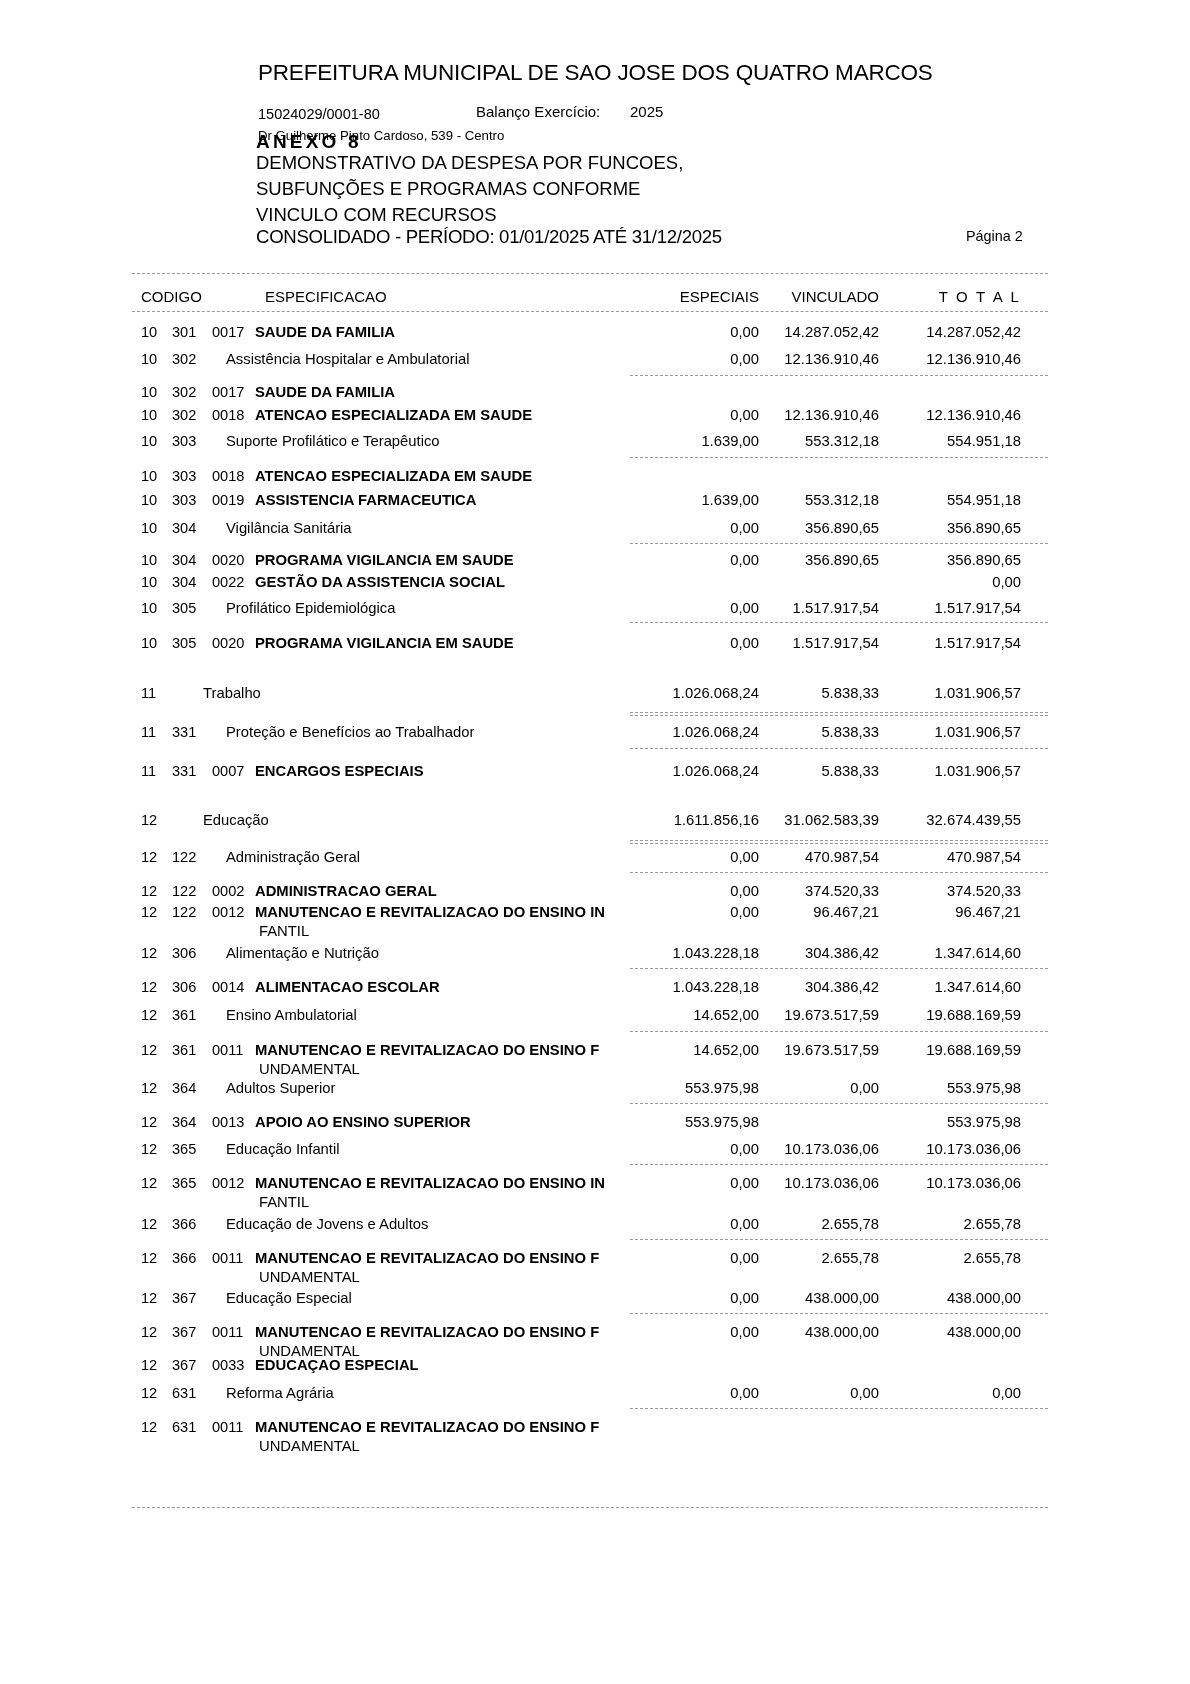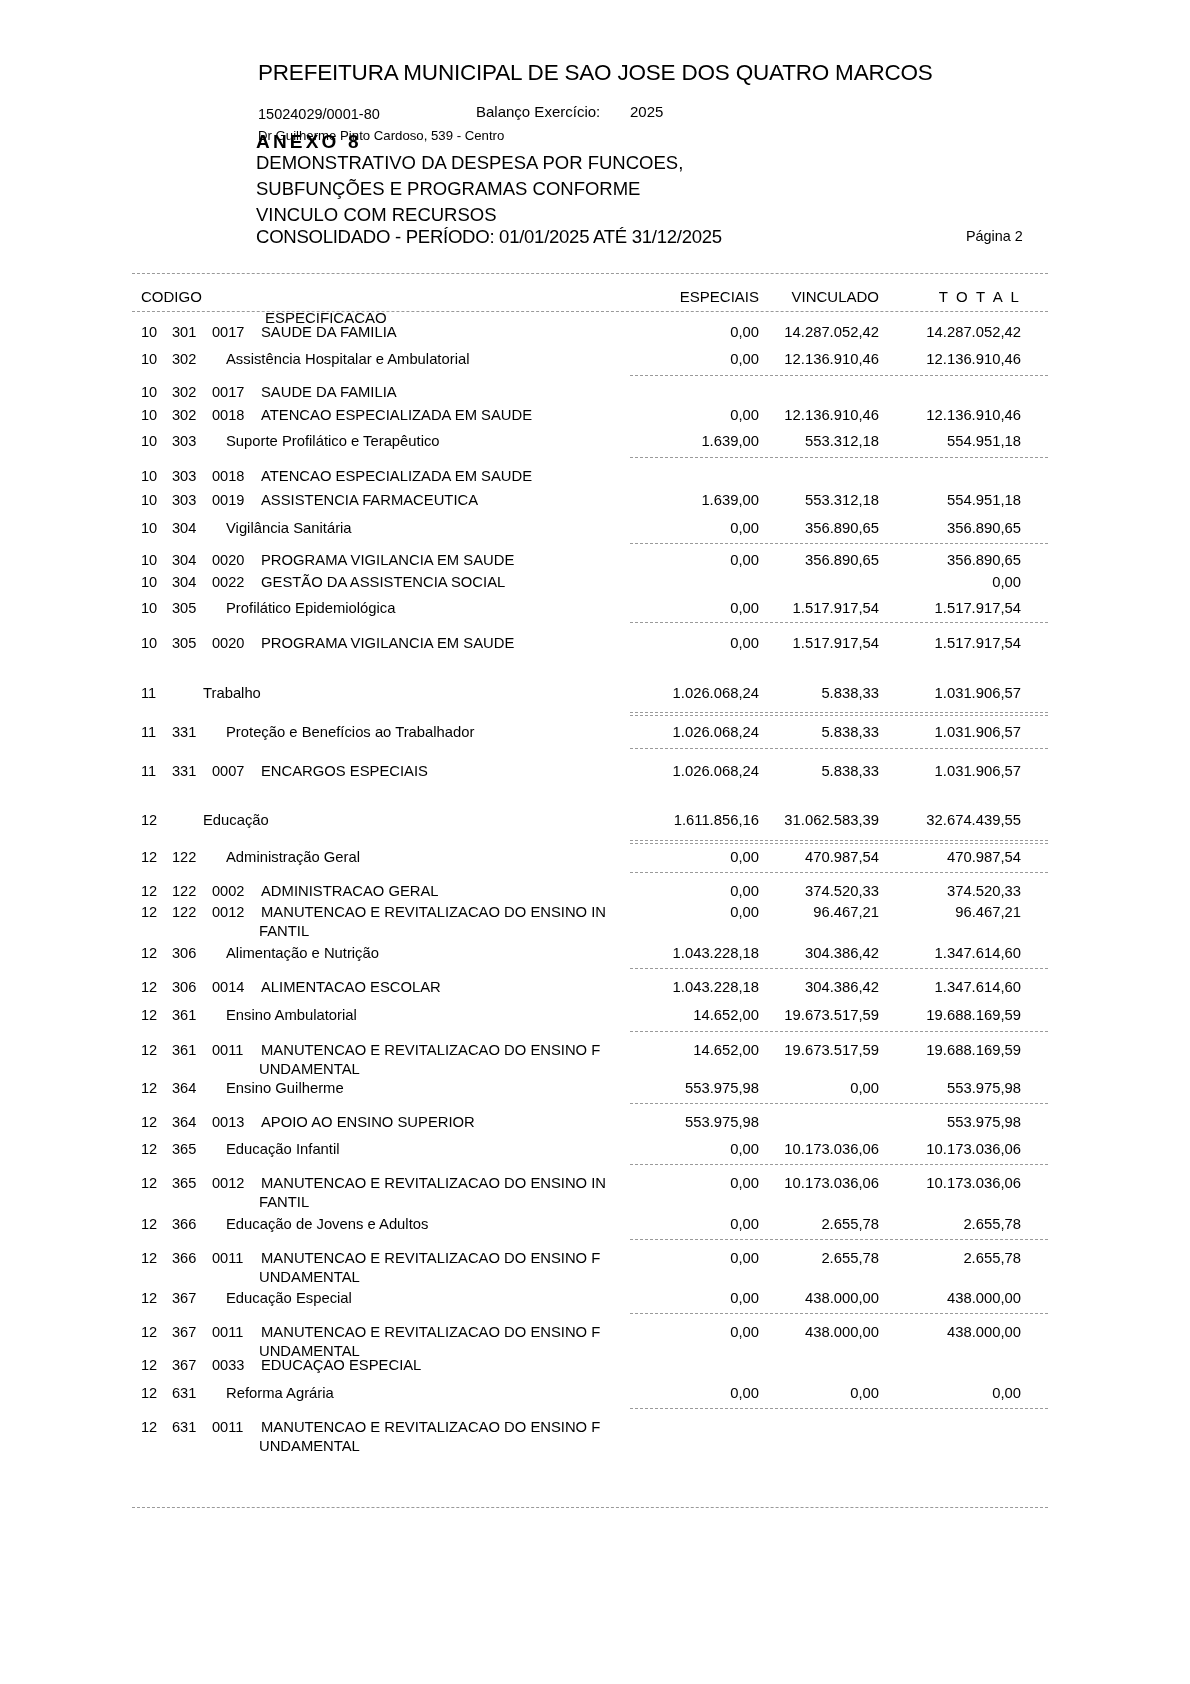--- a/index.html
+++ b/index.html
@@ -137,21 +137,21 @@
   .hrule.bottom {
     border-top: 1px dashed #9a9a9a;
   }
 
   .colhead {
     position: absolute;
     font-size: 15px;
     white-space: nowrap;
   }
   .colhead.codigo { left: 141px; }
-  .colhead.espec  { left: 265px; margin-top: 21px; }
+  .colhead.espec  { left: 265px; }
   .colhead.ord    { left: 627px; width: 132px; text-align: right; }
   .colhead.vinc   { left: 759px; width: 120px; text-align: right; }
   .colhead.total  { left: 899px; width: 122px; text-align: right; letter-spacing: 2.2px; }
 
   .row { position: absolute; left: 0; width: 1190px; height: 0; }
   .c-f {
     position: absolute;
     left: 141px;
     width: 26px;
     text-align: left;
@@ -174,21 +174,21 @@
     font-size: 14.6px;
     white-space: nowrap;
   }
   .c-desc {
     position: absolute;
     font-size: 14.8px;
     white-space: nowrap;
   }
   .c-desc.lvl-func { left: 203px; }
   .c-desc.lvl-sub  { left: 226px; }
-  .c-desc.lvl-prog { left: 261px; }
+  .c-desc.lvl-prog { left: 255px; font-weight: bold; }
   .c-desc2 {
     position: absolute;
     left: 259px;
     font-size: 14.8px;
     white-space: nowrap;
   }
   .c-ord {
     position: absolute;
     left: 600px;
     width: 159px;
@@ -437,21 +437,21 @@
           <div class="c-pg">0011</div>
           <div class="c-desc lvl-prog">MANUTENCAO E REVITALIZACAO DO ENSINO F</div>
           <div class="c-desc2" style="top: 19px;">UNDAMENTAL</div>
           <div class="c-ord">14.652,00</div>
           <div class="c-vinc">19.673.517,59</div>
           <div class="c-tot">19.688.169,59</div>
         </div>
         <div class="row" style="top: 810px;">
           <div class="c-f">12</div>
           <div class="c-sf">364</div>
-          <div class="c-desc lvl-sub">Ensino Guilherme</div>
+          <div class="c-desc lvl-sub">Adultos Superior</div>
           <div class="c-ord">553.975,98</div>
           <div class="c-vinc">0,00</div>
           <div class="c-tot">553.975,98</div>
         </div>
         <div class="hrule short" style="top: 833px;"></div>
         <div class="row" style="top: 844px;">
           <div class="c-f">12</div>
           <div class="c-sf">364</div>
           <div class="c-pg">0013</div>
           <div class="c-desc lvl-prog">APOIO AO ENSINO SUPERIOR</div>

